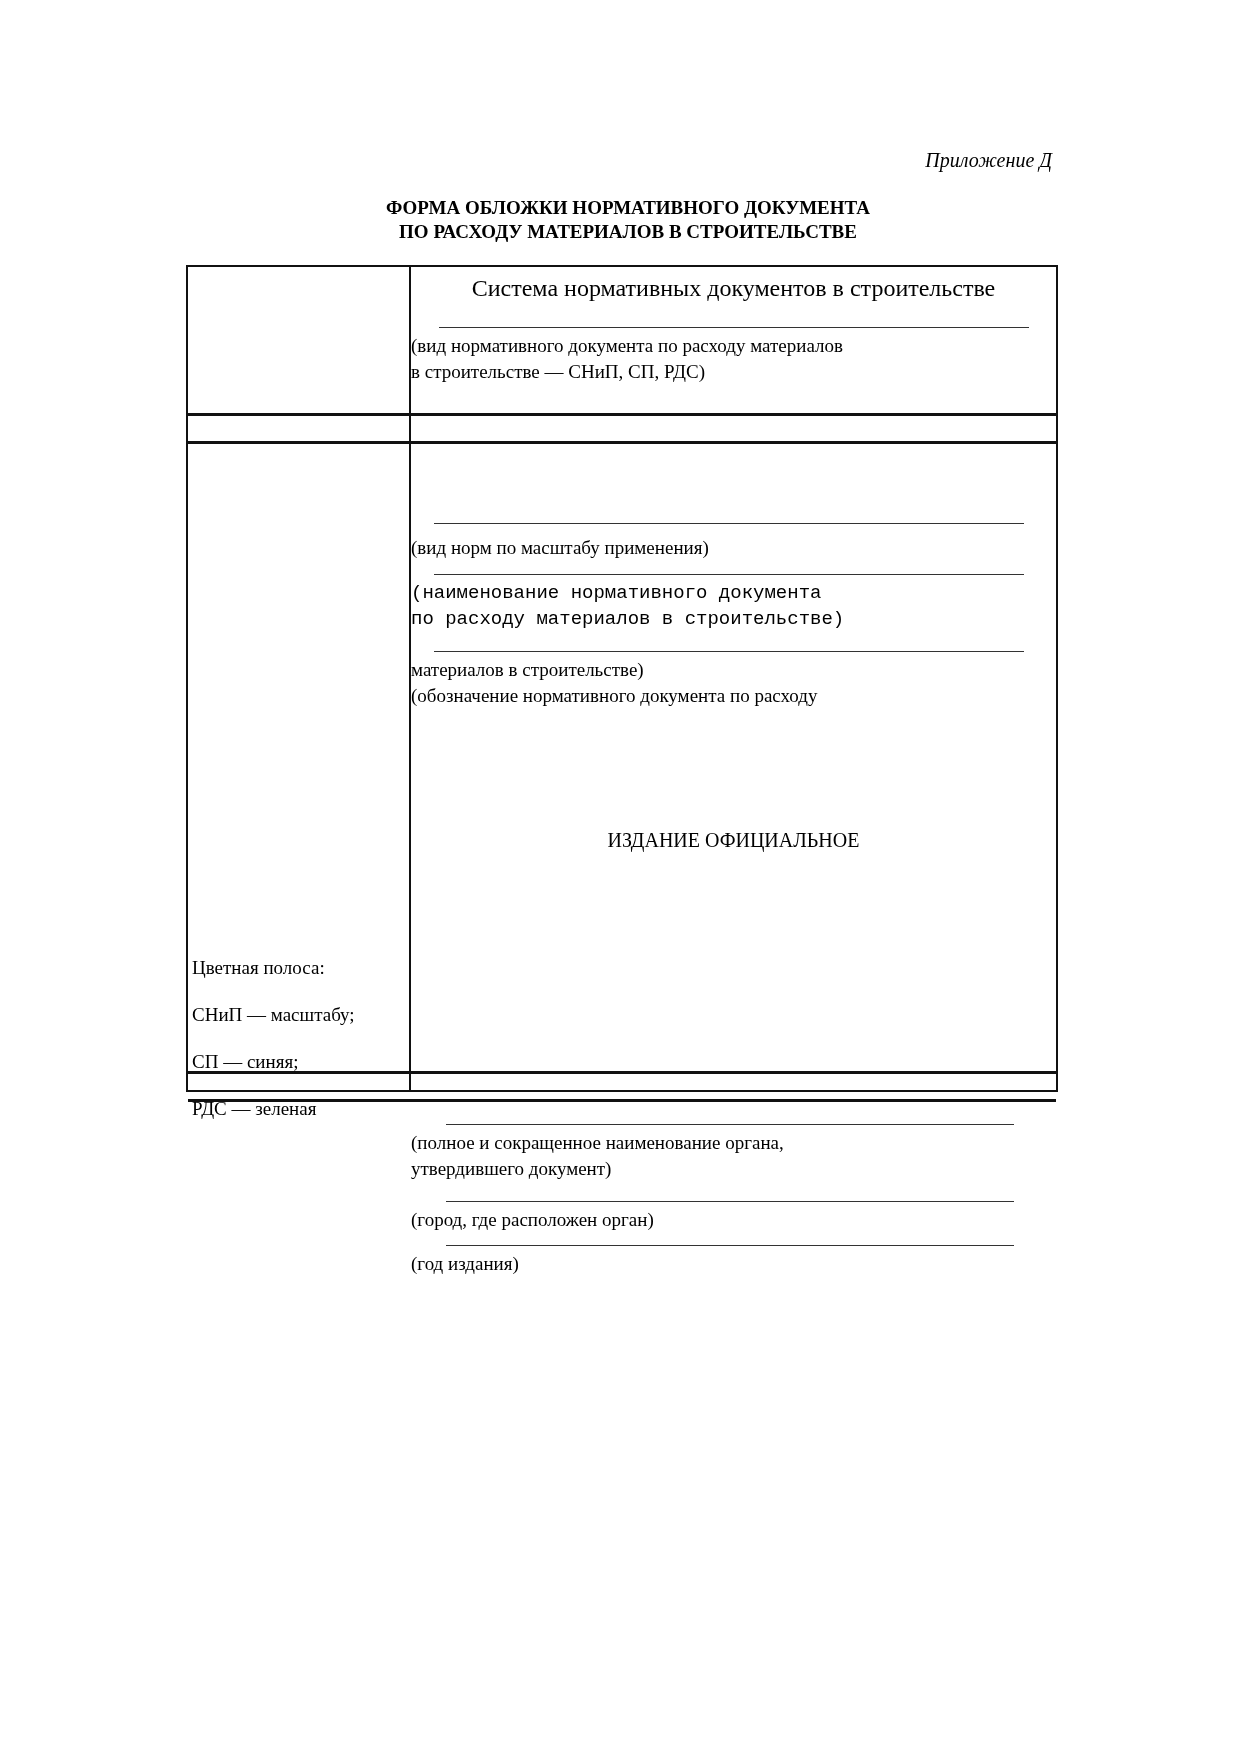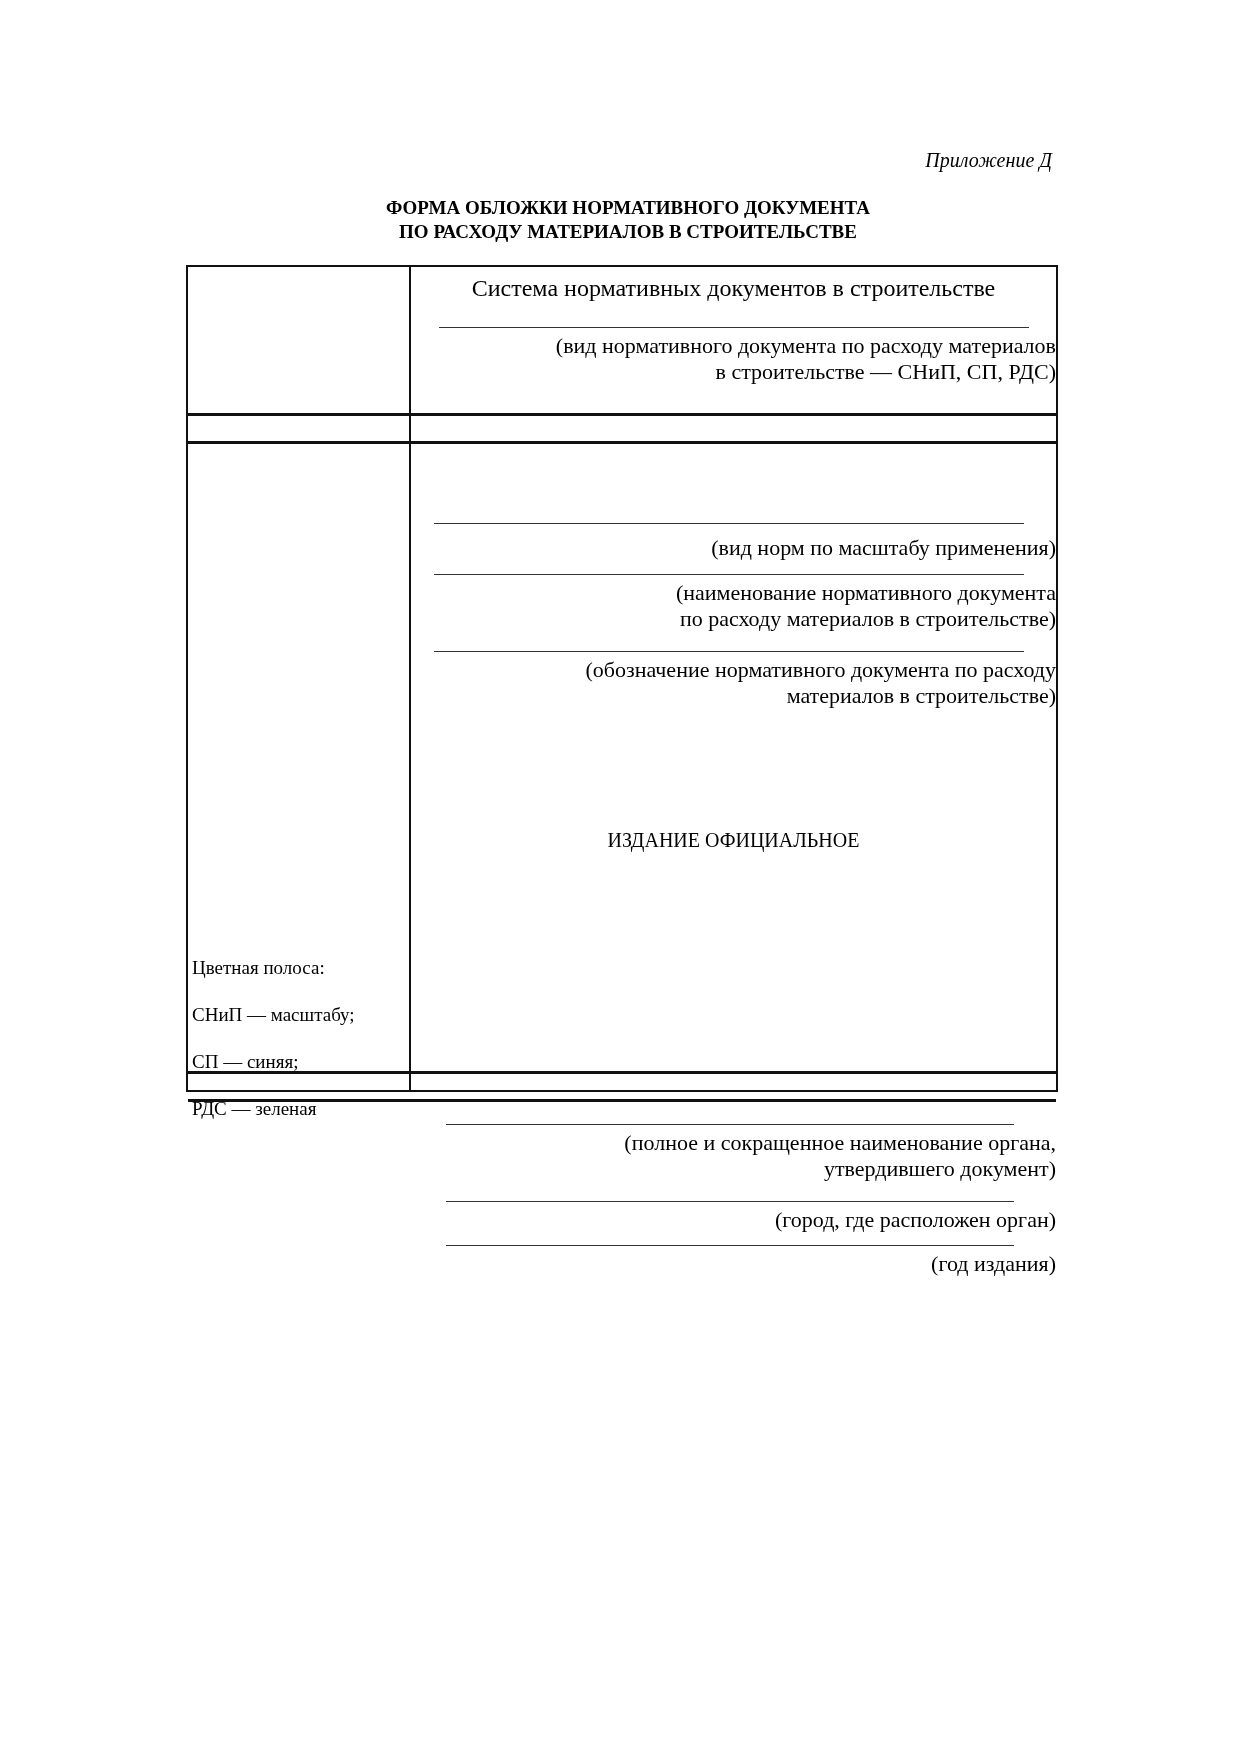--- a/index.html
+++ b/index.html
@@ -61,22 +61,22 @@
     }
     .rule {
       position: absolute;
       height: 1px;
       background: #333;
     }
     .caption {
       position: absolute;
       left: 223px;
       right: 0;
-      text-align: right;
-      font-size: 22px;
+      text-align: left;
+      font-size: 19px;
       line-height: 26px;
     }
     .caption div { display: block; }
     .system-title {
       position: absolute;
       left: 223px;
       right: 0;
       top: 4px;
       text-align: center;
       font-size: 24px;
@@ -121,29 +121,29 @@
     <div>в строительстве — СНиП, СП, РДС)</div>
   </div>
 
   <div class="hthick" style="top:146px;"></div>
   <div class="hthick" style="top:174px;"></div>
 
   <div class="rule" style="left:246px; width:590px; top:256px;"></div>
   <div class="caption" style="top:262px;margin-top:6px;">(вид норм по масштабу применения)</div>
 
   <div class="rule" style="left:246px; width:590px; top:307px;"></div>
-  <div class="caption" style="top:313px;">
+  <div class="caption" style="top:313px;font-family:Liberation Mono, monospace;">
     <div>(наименование нормативного документа</div>
     <div>по расходу материалов в строительстве)</div>
   </div>
 
   <div class="rule" style="left:246px; width:590px; top:384px;"></div>
   <div class="caption" style="top:390px;">
+    <div>материалов в строительстве)</div>
     <div>(обозначение нормативного документа по расходу</div>
-    <div>материалов в строительстве)</div>
   </div>
 
   <div class="official">ИЗДАНИЕ ОФИЦИАЛЬНОЕ</div>
 
   <div class="stripe-note">
     <div>Цветная полоса:</div>
     <div>СНиП — масштабу;</div>
     <div>СП — синяя;</div>
     <div>РДС — зеленая</div>
   </div>

